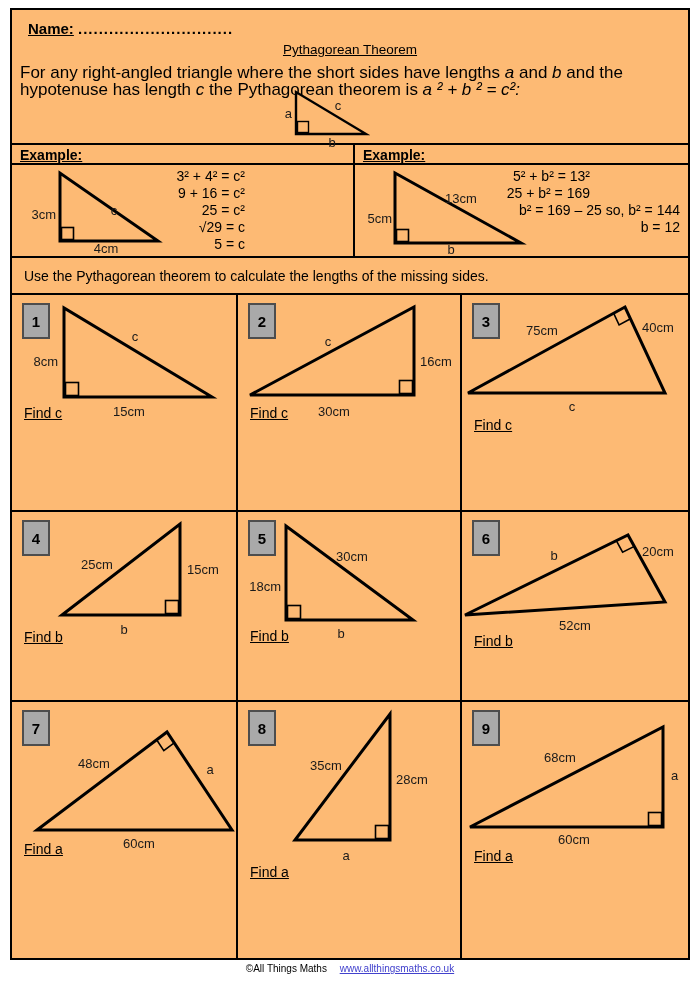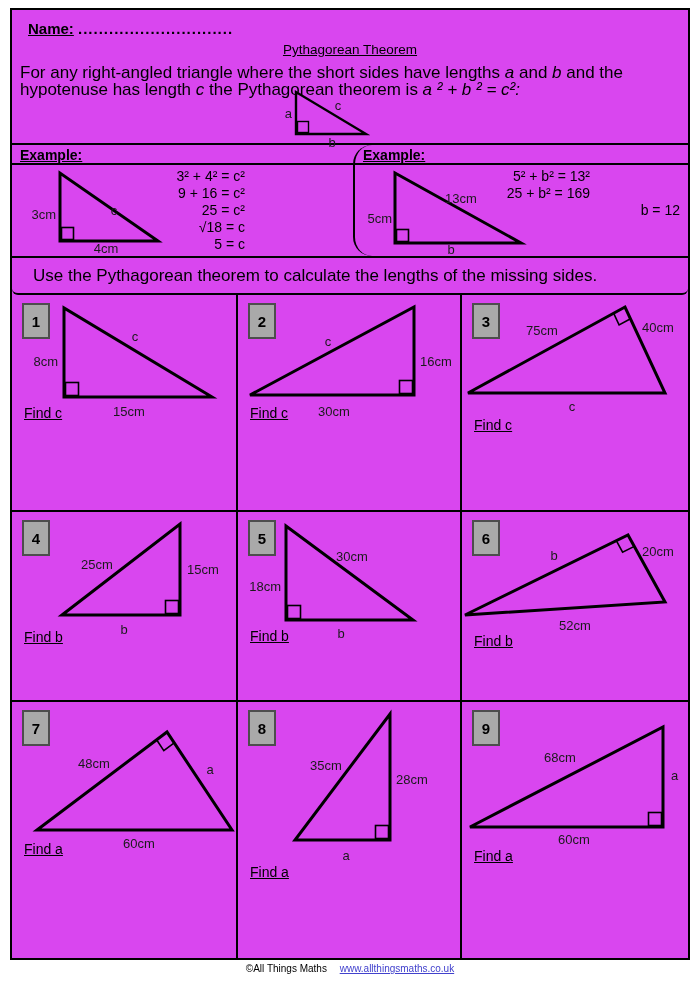--- a/index.html
+++ b/index.html
@@ -1,20 +1,20 @@
 <!DOCTYPE html>
 <html style="--badge: #a9a9a9; --link: #4141cd;"><head>
 <meta charset="utf-8">
 <style>
   * { margin:0; padding:0; box-sizing:border-box; }
   html,body { background:#fff; }
   body { font-family:"Liberation Sans", sans-serif; color:#000; }
   .page { position:relative; width:700px; height:990px; background:#fff; overflow:hidden; }
   .border-box { position:absolute; left:10px; top:8px; width:680px; height:952px;
-    border:2.5px solid #000; display:flex; flex-direction:column; background:#d946ef; }
+    border:2.5px solid #000; display:flex; flex-direction:column; background:#fdba74; }
 
   
   .sec-header { position:relative; height:135px; border-bottom:2px solid #000; }
   .name-date-row { display:flex; justify-content:space-between; padding:10px 40px 0 16px; font-size:15px; font-weight:bold; }
   .nd-label { text-decoration:underline; }
   .nd-dots { letter-spacing:1px; }
   .doc-title { text-align:center; font-size:13.5px; margin-top:5px; }
   .doc-title span { text-decoration:underline; }
   .intro-text { padding:8px 8px 0 8px; font-size:17px; line-height:16.5px; }
   .intro-text i { font-style:italic; }
@@ -23,34 +23,34 @@
   
   svg.tri polygon, svg.tri path { fill:none; stroke:#000; stroke-width:3; stroke-linejoin:miter; }
   svg.tri rect { fill:none; stroke:#000; stroke-width:1.6; }
   svg.tri path.ra { stroke-width:1.6; }
   svg.tri text { font-family:"Liberation Sans", sans-serif; font-size:13px; fill:#1a1a1a; }
   svg.tri.small polygon { stroke-width:2.4; }
   svg.tri.small rect { stroke-width:1.4; }
 
   
   .sec-examples { height:113px; border-bottom:2px solid #000; display:flex; }
-  .ex-col { position:relative; width:342px; display:flex; flex-direction:column;border-radius:19px; }
+  .ex-col { position:relative; width:342px; display:flex; flex-direction:column; }
   .ex-col.rightcol { width:336px; border-left:2px solid #000; }
   .ex-label { height:20px; border-bottom:2px solid #000; font-weight:bold; font-size:14px;
     text-decoration:underline; padding:2px 0 0 8px; }
   .ex-content { position:relative; flex:1; }
   .ex-content svg { position:absolute; left:8px; top:0; }
   .eqs { position:absolute; top:3px; font-size:14px; line-height:17px; text-align:right; }
   .eqs-left { right:108px; width:150px; }
   .eqs-right { right:8px; width:262px; }
   .eqs-right div:nth-child(1), .eqs-right div:nth-child(2) { margin-right:90px; }
 
   
   .sec-instruction { height:37px; border-bottom:2px solid #000; display:flex; align-items:center;
-    padding-left:21px; font-size:17px;border-radius:6px; }
+    padding-left:12px; font-size:14px; }
 
   
   .sec-grid { flex:1; display:grid; grid-template-columns:226px 224px 1fr; grid-template-rows:217px 190px 1fr; }
   .cell { position:relative; border-right:2px solid #000; border-bottom:2px solid #000; }
   .cell.no-r { border-right:none; }
   .cell.no-b { border-bottom:none; }
   .cell svg { position:absolute; left:0; top:0; }
   .badge { position:absolute; left:10px; top:8px; width:28px; height:36px;
     background:var(--badge,#a9a9a9); border:2px solid #4d4d4d; display:flex; align-items:center;
     justify-content:center; font-weight:bold; font-size:15px; z-index:2; }
@@ -92,38 +92,39 @@
             <polygon points="40,8 40,76 138,76"></polygon>
             <rect x="41.5" y="62.5" width="12" height="12"></rect>
             <text x="36" y="54" text-anchor="end">3cm</text>
             <text x="94" y="50" text-anchor="middle">c</text>
             <text x="86" y="88" text-anchor="middle">4cm</text>
           </svg>
           <div class="eqs eqs-left">
             <div>3² + 4² = c²</div>
             <div>9 + 16 = c²</div>
             <div>25 = c²</div>
-            <div>√18 = c</div>
+            <div>√29 = c</div>
             <div>5 = c</div>
           </div>
         </div>
       </div>
       <div class="ex-col rightcol">
         <div class="ex-label">Example:</div>
         <div class="ex-content">
           <svg class="tri" width="175" height="89">
             <polygon points="32,8 32,78 158,78"></polygon>
             <rect x="33.5" y="64.5" width="12" height="12"></rect>
             <text x="29" y="58" text-anchor="end">5cm</text>
             <text x="98" y="38" text-anchor="middle">13cm</text>
             <text x="88" y="89" text-anchor="middle">b</text>
           </svg>
           <div class="eqs eqs-right">
             <div>5² + b² = 13²</div>
             <div>25 + b² = 169</div>
+            <div>b² = 169 – 25 so, b² = 144</div>
             <div>b = 12</div>
           </div>
         </div>
       </div>
     </div>
 
     <div class="sec-instruction">Use the Pythagorean theorem to calculate the lengths of the missing sides.</div>
 
     <div class="sec-grid">
 

